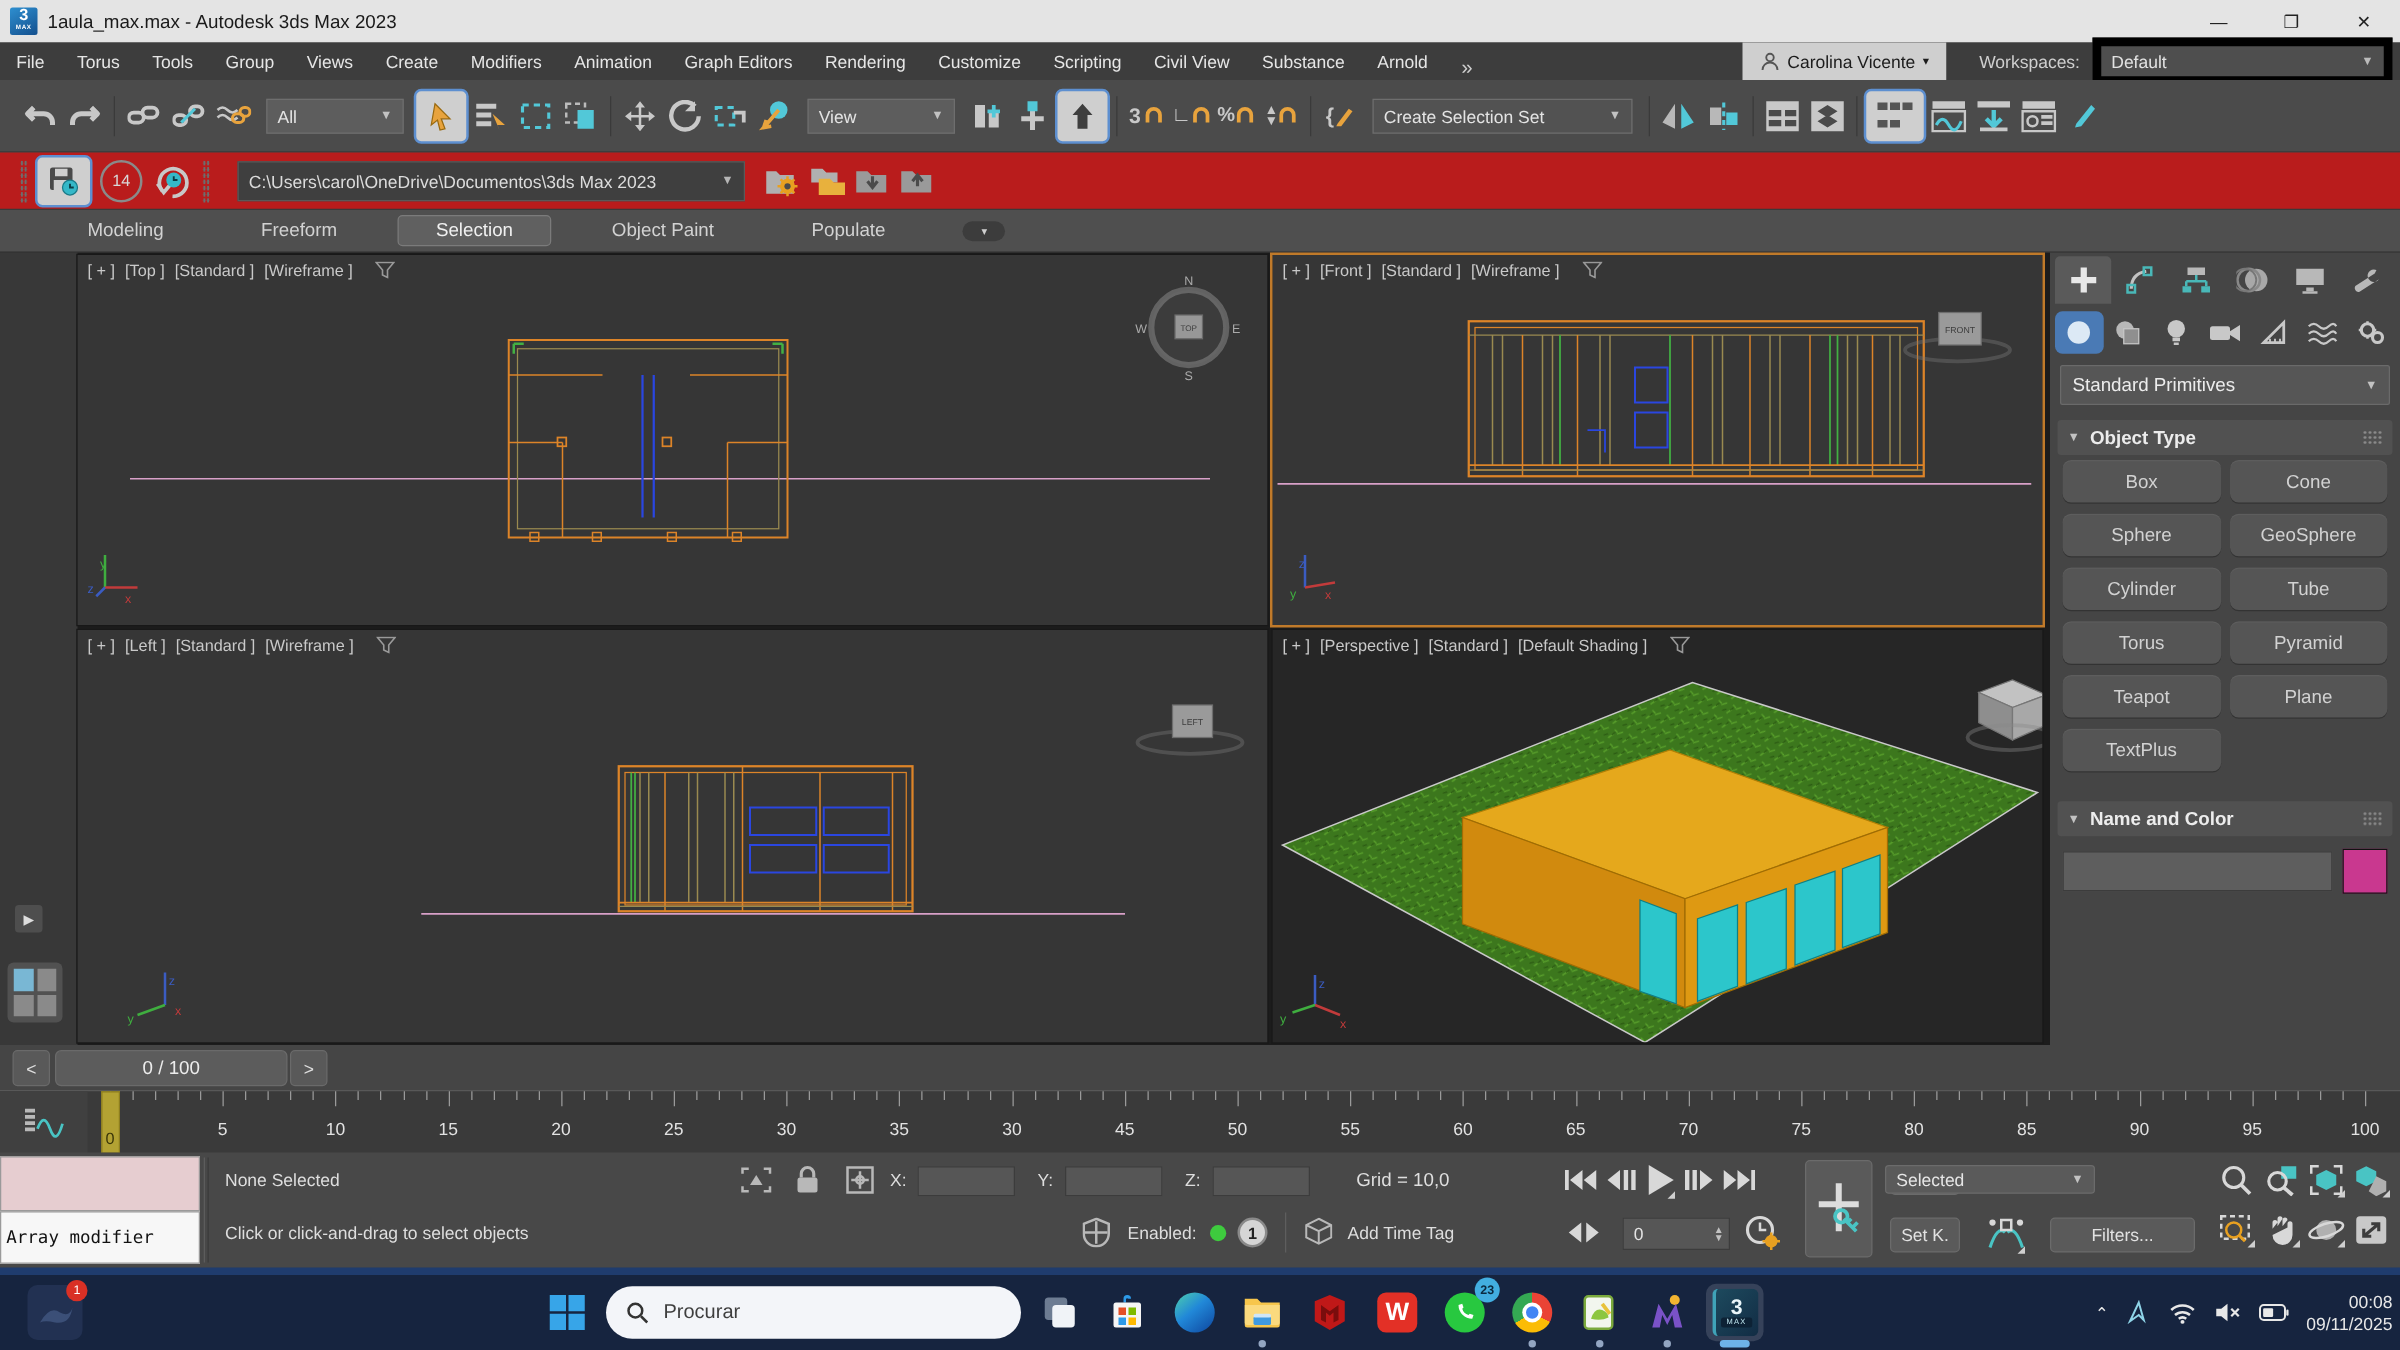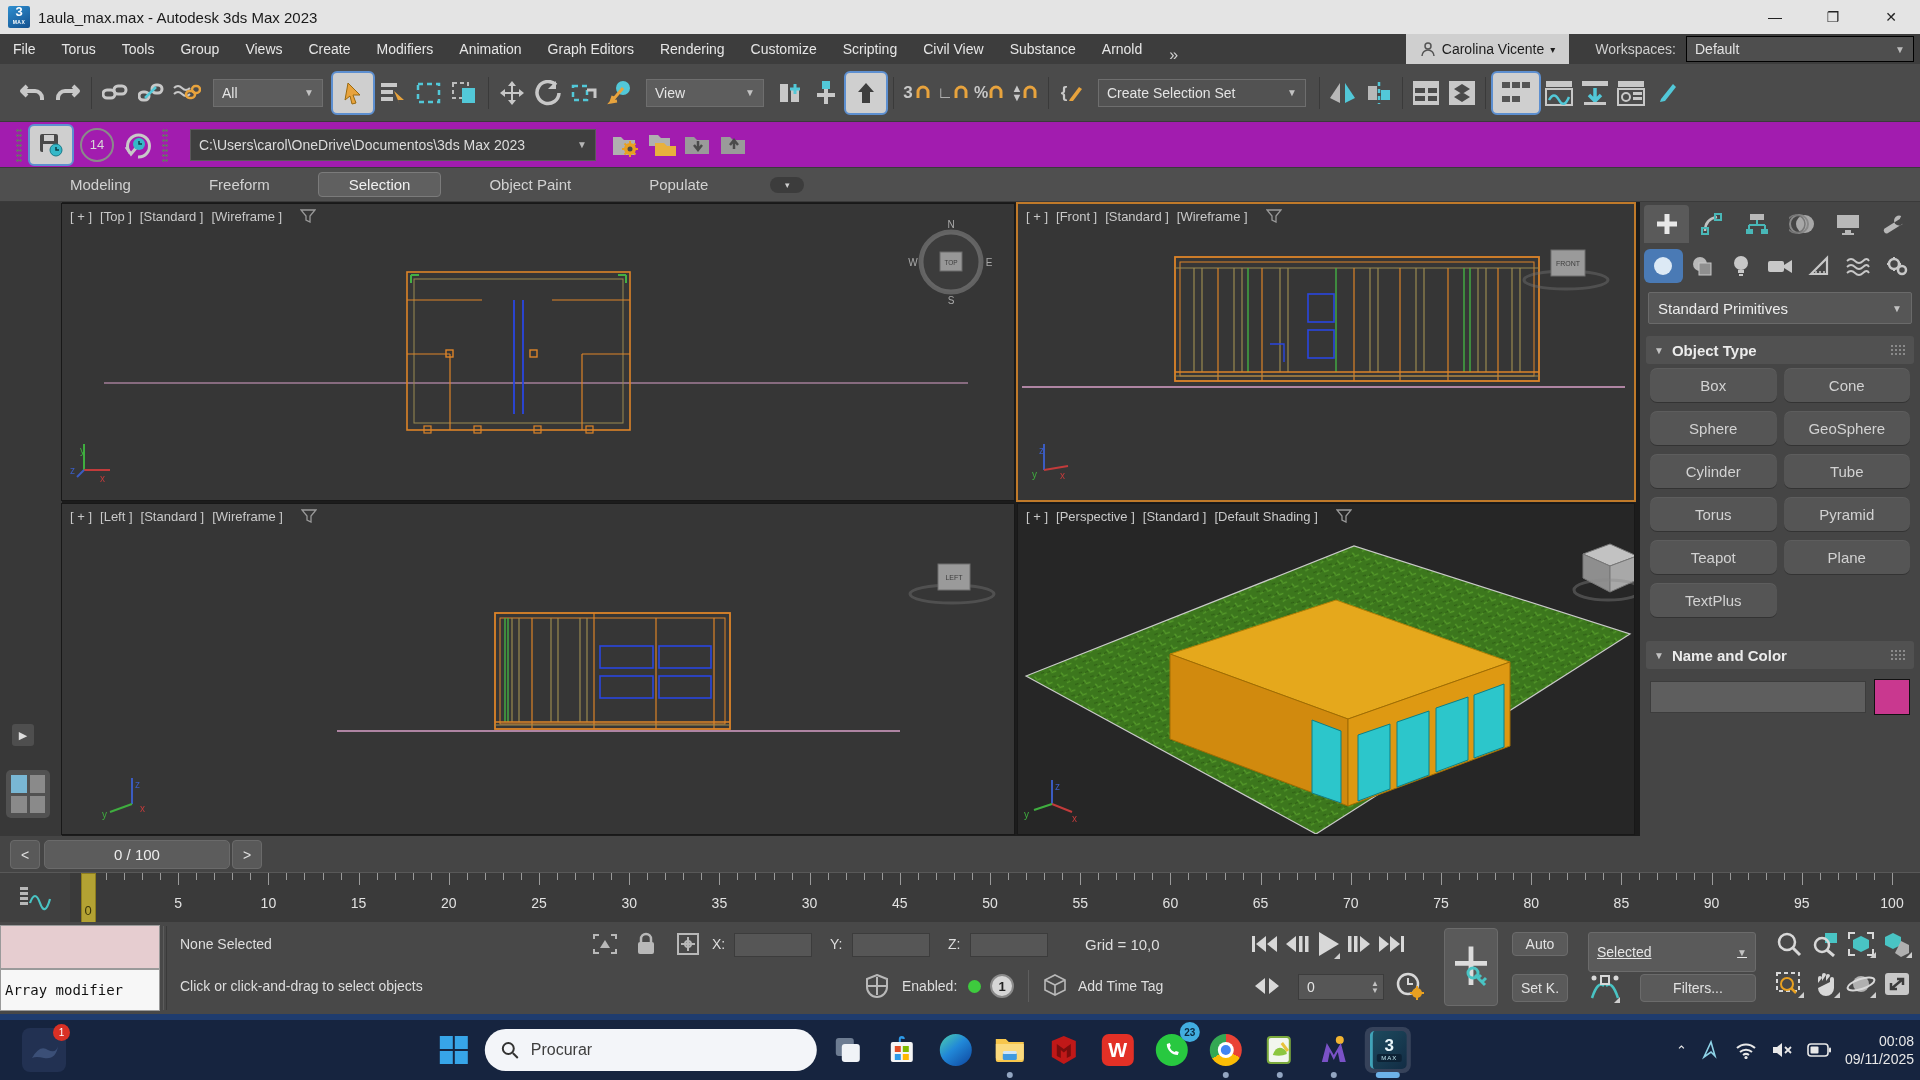--- a/index.html
+++ b/index.html
@@ -16,35 +16,35 @@
   .wincontrols{margin-left:auto;display:flex;height:100%;}
   .winbtn{width:58px;height:100%;display:flex;align-items:center;justify-content:center;color:#222;font-size:14px;}
   
   .menubar{position:absolute;left:0;top:34px;width:1920px;height:30px;background:#3d3d3d;
     display:flex;align-items:flex-end;color:#e6e6e6;font-size:14px;}
   .menu-item{padding:0 13px;height:100%;display:flex;align-items:center;cursor:default;}
   .menu-overflow{padding:0 14px;color:#cfcfcf;font-size:16px;}
   .mb-right{margin-left:auto;display:flex;align-items:center;height:100%;}
   .userchip{background:#cfcfcf;color:#1c1c1c;height:100%;display:flex;align-items:center;gap:6px;padding:0 14px;}
   .ws-label{color:#cfcfcf;padding:0 10px 0 26px;}
-  .ws-drop{width:210px;height:24px;background:#4e4e4e;border:1px solid #000000;color:#e2e2e2;
+  .ws-drop{width:210px;height:24px;background:#4e4e4e;border:7px solid #000000;color:#e2e2e2;
     display:flex;align-items:center;padding:0 8px;margin-right:6px;}
   .ws-drop .car{margin-left:auto;color:#bbb;font-size:10px;}
   
   .toolbar{position:absolute;left:0;top:64px;width:1920px;height:58px;background:#4b4b4b;
     border-bottom:1px solid #3a3a3a;display:flex;align-items:center;padding-left:14px;box-sizing:border-box;}
   .ti{width:36px;height:40px;display:flex;align-items:center;justify-content:center;flex:none;}
   .tsep{width:1px;height:32px;background:#3a3a3a;margin:0 5px;flex:none;}
   .drop{height:26px;background:#5d5d5d;border:1px solid #6e6e6e;color:#e4e4e4;font-size:14px;
     display:flex;align-items:center;padding:0 8px;flex:none;}
   .drop .car{margin-left:auto;color:#c2c2c2;font-size:10px;padding-left:10px;}
   .framed{border:2px solid #5d8fd0;border-radius:6px;background:#cfcfcf;}
   .snapglyph{position:relative;color:#c8c8c8;font-weight:bold;font-size:17px;}
   
-  .pathbar{position:absolute;left:0;top:122px;width:1920px;height:46px;background:#a21caf;
+  .pathbar{position:absolute;left:0;top:122px;width:1920px;height:46px;background:#b91c1c;
     display:flex;align-items:center;padding-left:10px;box-sizing:border-box;border-bottom:1px solid #3a3a3a;}
   .pathdrop{width:388px;height:30px;background:#3f3f3f;border:1px solid #5a5a5a;color:#dcdcdc;font-size:14px;
     display:flex;align-items:center;padding:0 8px;margin:0 12px 0 16px;}
   .pathdrop .car{margin-left:auto;color:#b5b5b5;font-size:10px;}
   .hist{width:30px;height:30px;border-radius:50%;border:2px solid #8a8a8a;color:#d8d8d8;
     display:flex;align-items:center;justify-content:center;font-size:13px;margin:0 6px;}
   .dots{width:6px;height:34px;margin:0 6px;background-image:radial-gradient(#6d6d6d 1px,transparent 1.2px);
     background-size:3px 5px;}
   
   .ribbontabs{position:absolute;left:0;top:168px;width:1920px;height:34px;background:#4f4f4f;
@@ -1063,21 +1063,21 @@
     </div>
     <div class="sb-btn" style="left:1444px;top:6px;width:54px;height:78px;">
       <svg width="40" height="52" viewBox="0 0 40 52">
           <path d="M17,2 h6 V20 H40 v6 H23 V50 h-6 V26 H0 v-6 H17 Z" fill="#dcdcdc" transform="scale(0.8) translate(5,5)"></path>
           <path d="M24,34 l10,10 M31,41 l4,-4 M27,37 l3,-3" stroke="#49c4c4" stroke-width="3" fill="none"></path>
           <circle cx="22" cy="32" r="5" fill="none" stroke="#49c4c4" stroke-width="3"></circle>
         </svg>
     </div>
     <div class="sb-btn" style="left:1512px;top:10px;width:56px;height:24px;">Auto</div>
     <div class="sb-btn" style="left:1512px;top:52px;width:56px;height:28px;">Set K.</div>
-    <div class="sb-drop" style="left:1588px;top:10px;width:168px;height:40px;text-decoration:underline;">
+    <div class="sb-drop" style="left:1508px;top:10px;width:168px;height:23px;">
       <span>Selected</span>
       <span class="car">▼</span>
     </div>
     <div class="abs sb-ico fly" style="left:1588px;top:50px;position:absolute;">
       <svg width="34" height="30" viewBox="0 0 34 30">
           <path d="M4,26 q6,-18 12,-12 M30,26 q-6,-18 -12,-12" fill="none" stroke="#49c4c4" stroke-width="2.5"></path>
           <rect x="13" y="4" width="8" height="8" fill="none" stroke="#d8d8d8" stroke-width="2"></rect>
           <circle cx="6" cy="6" r="2.5" fill="#d8d8d8"></circle>
           <circle cx="28" cy="6" r="2.5" fill="#d8d8d8"></circle>
         </svg>

